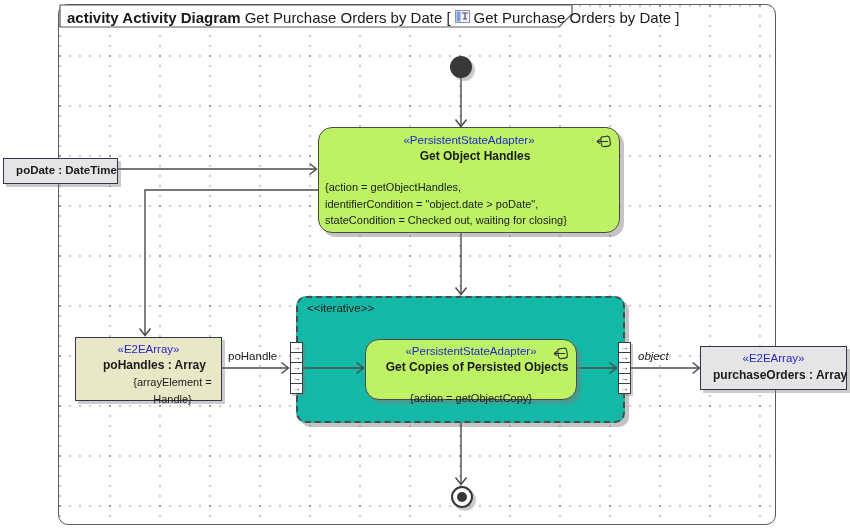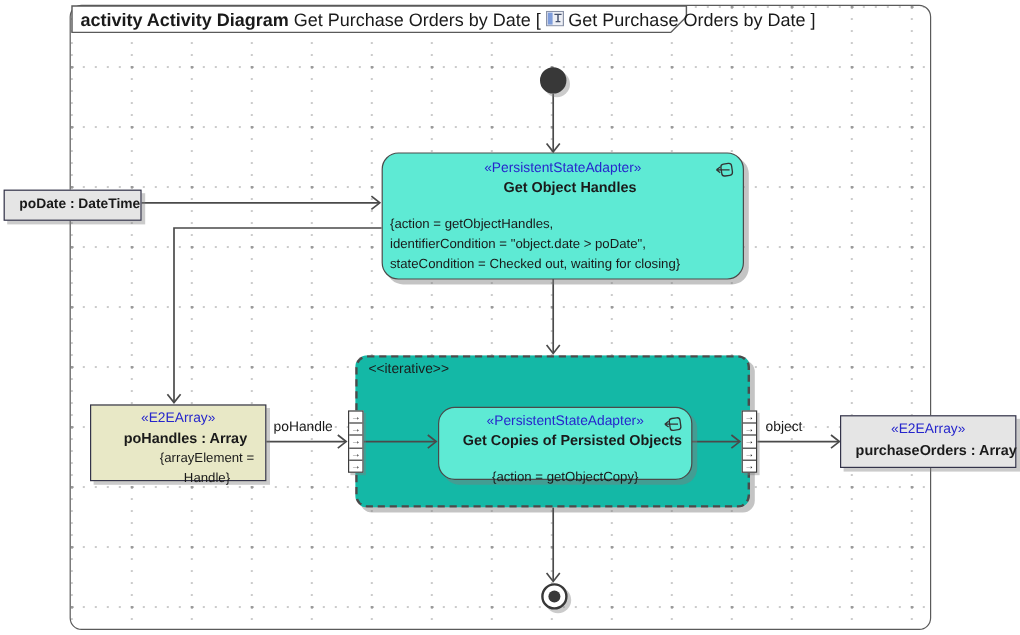--- a/index.html
+++ b/index.html
@@ -24,21 +24,21 @@
   .tabshape{fill:#ffffff;stroke:#5a5a5a;stroke-width:1.2;}
   
   .frame-title{
     position:absolute;left:67px;top:9px;z-index:6;font-size:15px;
     white-space:nowrap;display:flex;align-items:center;gap:4px;
   }
   .frame-title .bold{font-weight:bold;}
   .dgi{display:inline-block;vertical-align:middle;}
   
   .action{
-    position:absolute;background:#5eead4;border:1px solid #4a4a4a;
+    position:absolute;background:#bef264;border:1px solid #4a4a4a;
     border-radius:14px;box-shadow:4px 4px 0 rgba(125,125,125,.45);
     z-index:4;font-size:11px;
   }
   .stereo{color:#2626cc;text-align:center;font-size:11.5px;line-height:15px;padding-top:5px;white-space:nowrap;}
   .nname{font-weight:bold;text-align:center;font-size:12px;line-height:17px;white-space:nowrap;padding-left:12px;}
   .props{padding-left:6px;text-align:left;margin-top:14px;}
   .props div{line-height:16.5px;white-space:nowrap;}
   .props.centered{padding-left:0;text-align:center;}
   .adapter-ic{position:absolute;top:6px;right:7px;}
   
@@ -189,17 +189,17 @@
   <div class="nname" style="line-height:17px;">poHandles : Array</div>
   <div style="font-size:11px;line-height:17px;padding-left:48px;">{arrayElement = Handle}</div>
 </div>
 
 <div class="obox" style="left:700px;top:346px;width:145px;height:42px;">
   <div class="stereo">«E2EArray»</div>
   <div class="nname">purchaseOrders : Array</div>
 </div>
 
 <div class="edge-label" style="left:228px;top:350px;">poHandle</div>
-<div class="edge-label" style="left:638px;top:350px;">object</div>
+<div class="edge-label" style="left:638px;top:350px;font-style:italic;">object</div>
 
 <div class="final">
   <div class="dot"></div>
 </div>
 
 </body></html>

